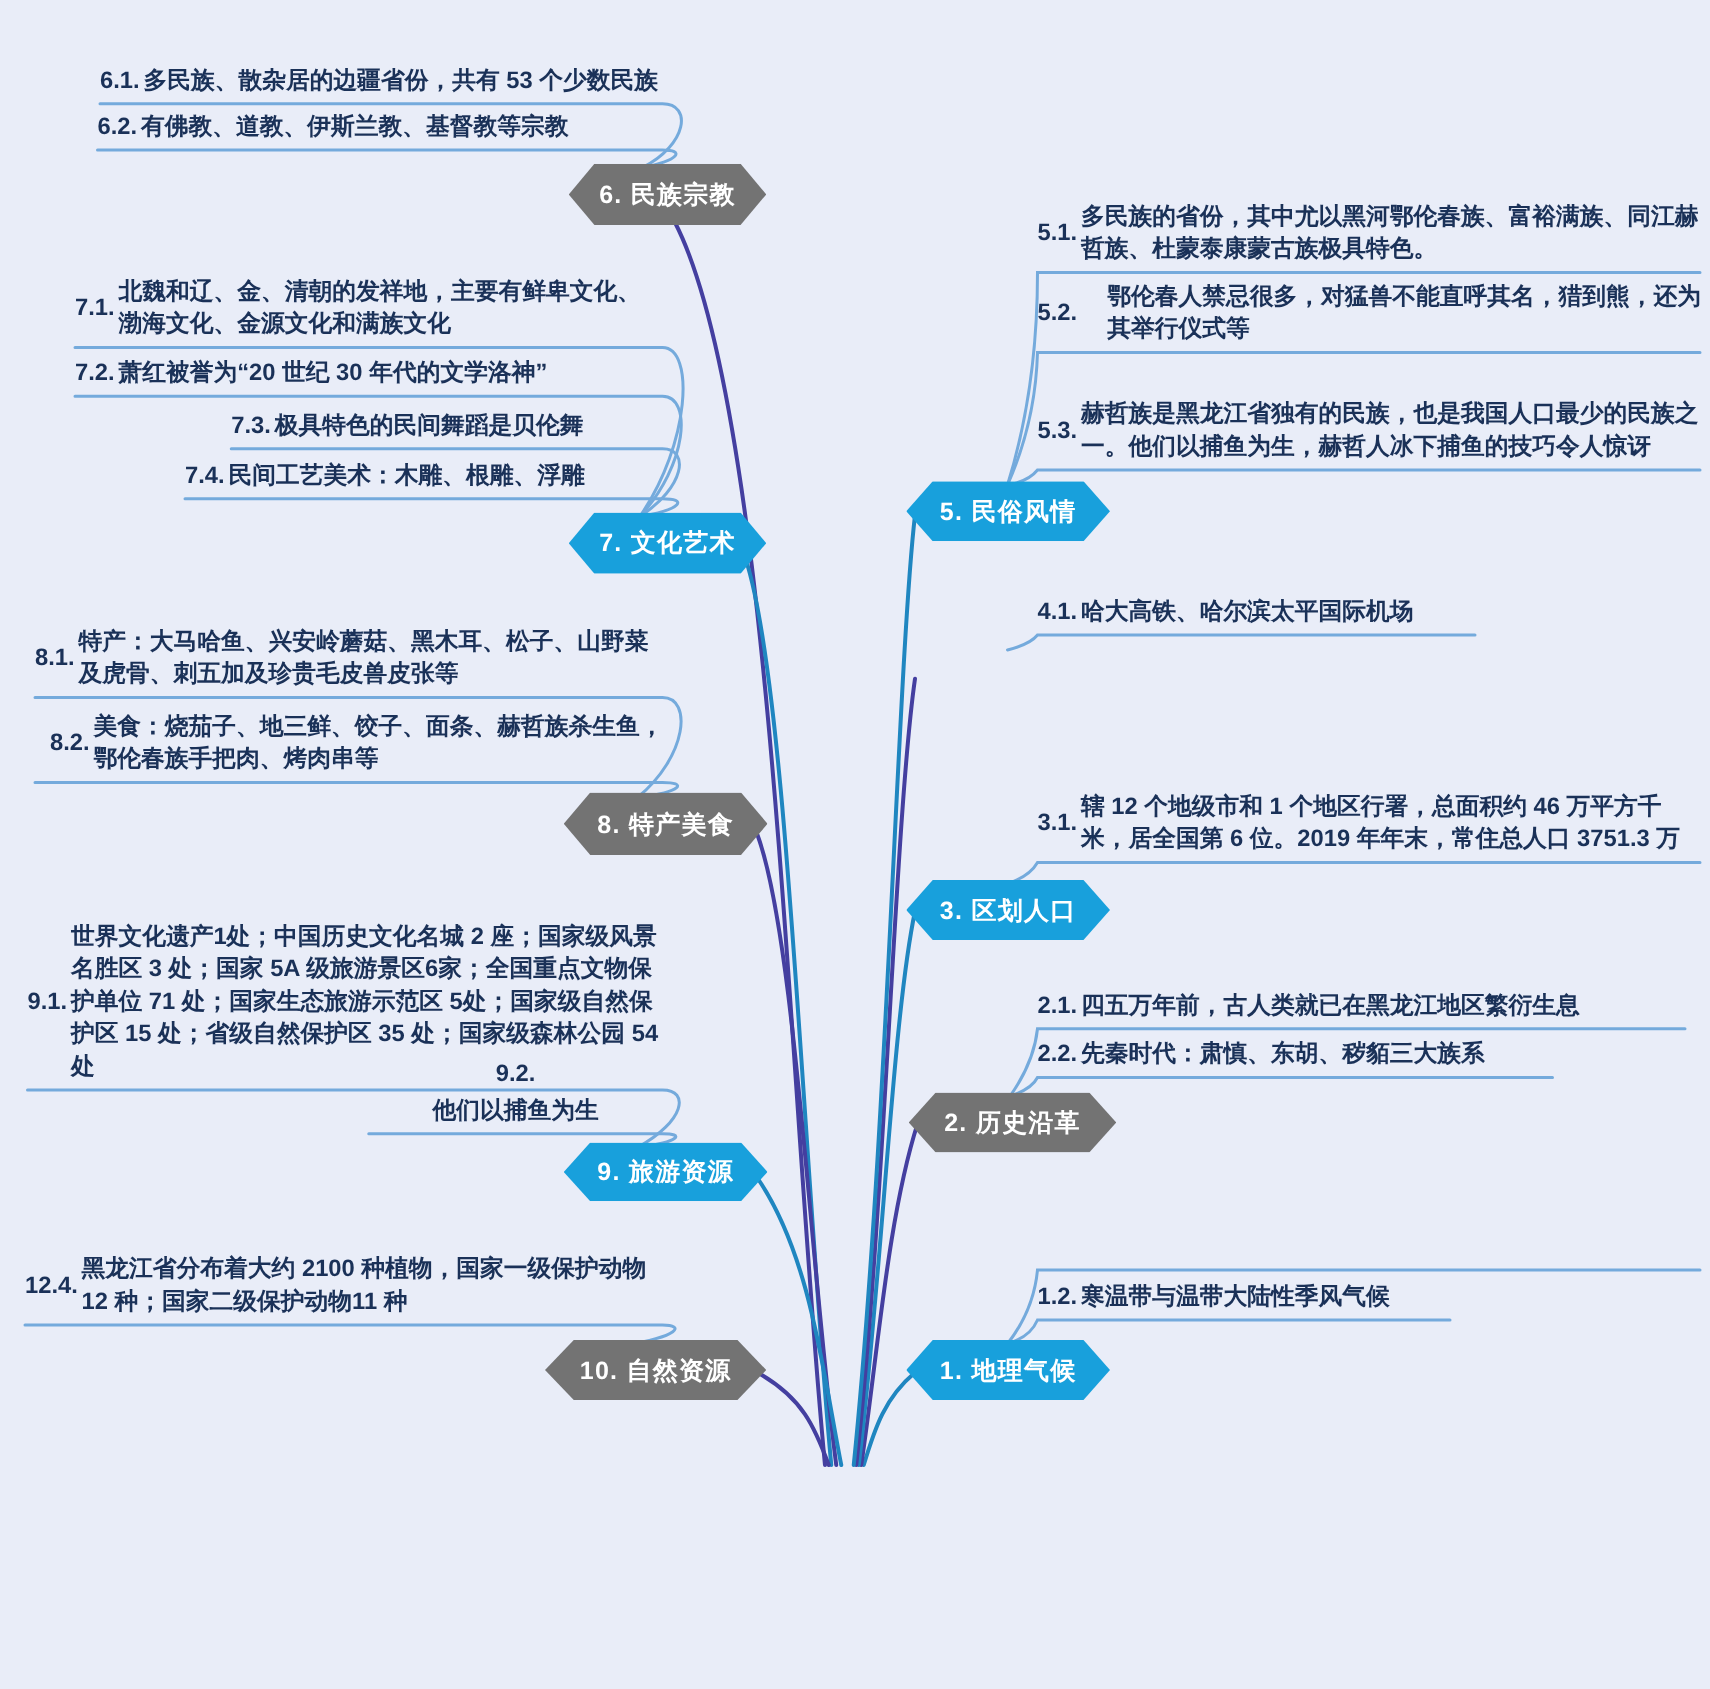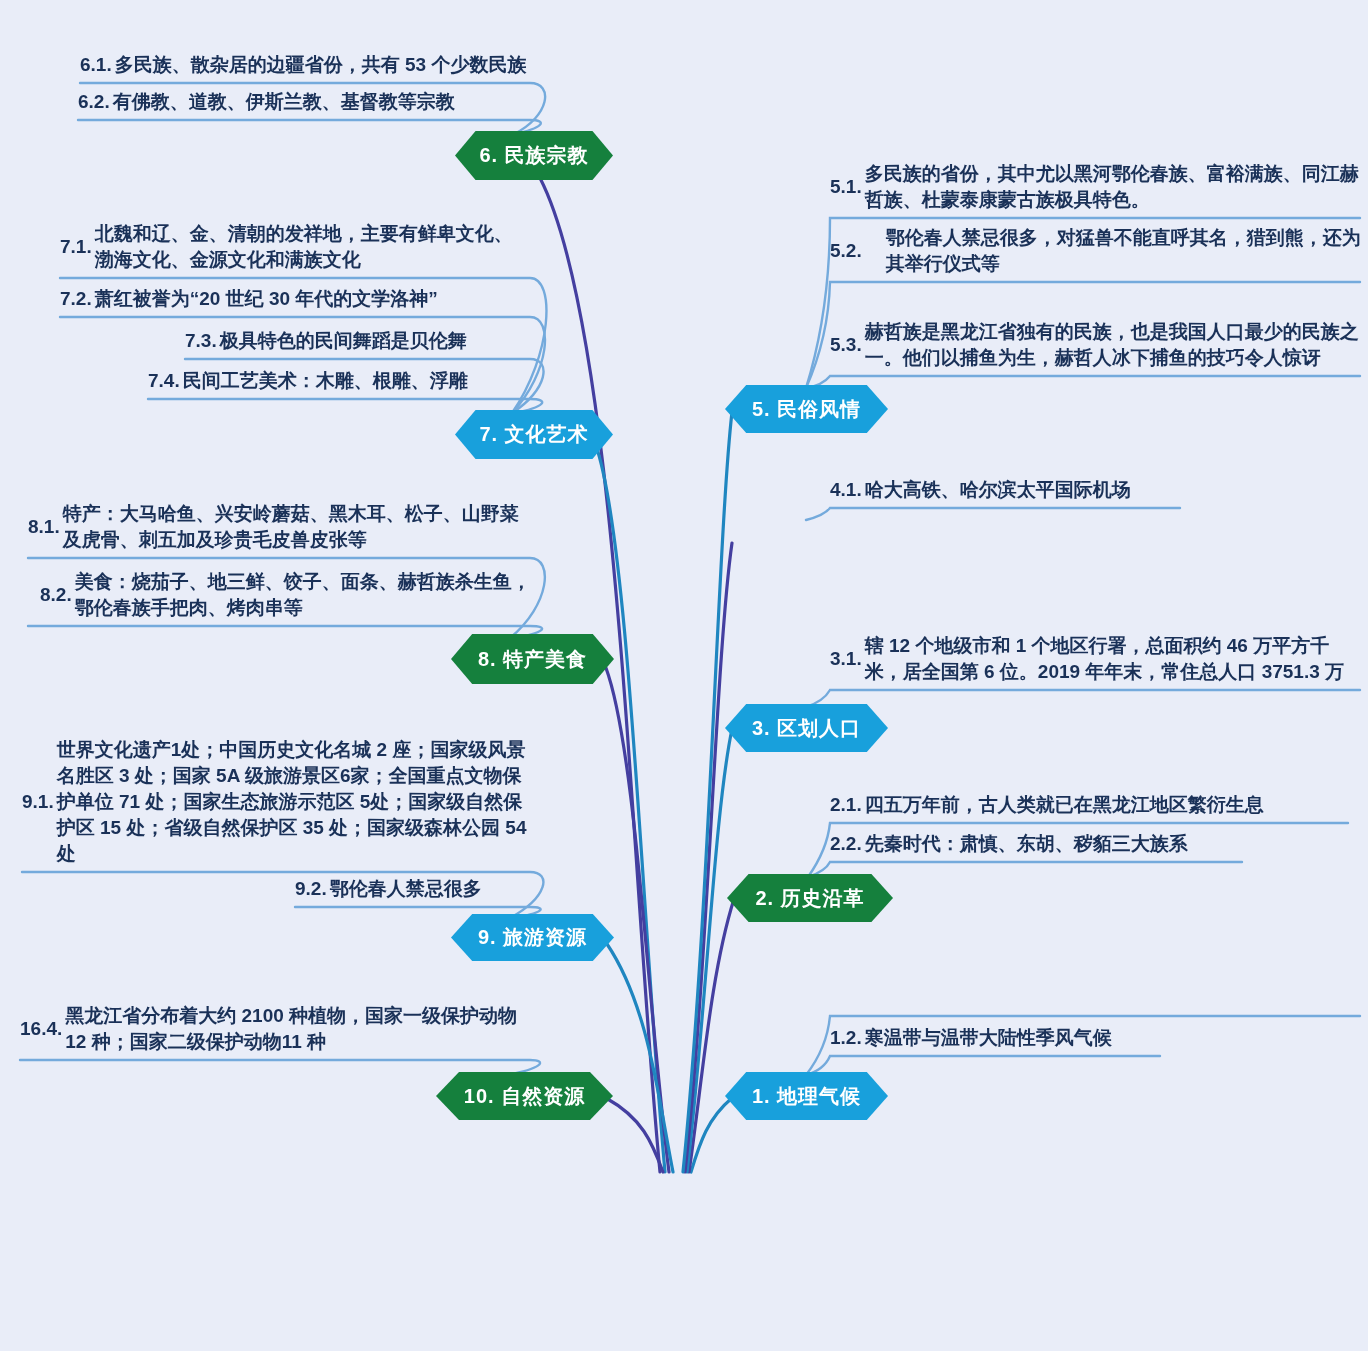--- a/index.html
+++ b/index.html
@@ -12,21 +12,21 @@
     position:absolute;display:flex;align-items:center;gap:3px;
     font-size:19px;line-height:26px;
   }
   .item .num{white-space:nowrap;flex:0 0 auto;}
   .item .txt{flex:1 1 auto;}
   .node{
     position:absolute;display:flex;align-items:center;justify-content:center;
     color:#ffffff;font-size:20px;letter-spacing:1px;
     clip-path:polygon(0 50%,13% 0,87% 0,100% 50%,87% 100%,13% 100%);
   }
-  .node.purple{background:#15803d;}
+  .node.purple{background:#737373;}
   .node.blue{background:#18a0dc;}
   .center-node{
     position:absolute;left:576px;top:1158px;width:194px;height:177px;
     background:#cd2a5f;display:flex;align-items:center;justify-content:center;
     color:#fff;font-size:42px;letter-spacing:3px;
     clip-path:polygon(0 50%,25% 0,75% 0,100% 50%,75% 100%,25% 100%);
   }
 </style>
 </head>
 <body>
@@ -104,27 +104,27 @@
   </div>
   <div class="item" style="left:40px;bottom:730px;width:502px;">
     <span class="num">8.2.</span>
     <span class="txt">美食：烧茄子、地三鲜、饺子、面条、赫哲族杀生鱼，鄂伦春族手把肉、烤肉串等</span>
   </div>
 
   <div class="item" style="left:22px;bottom:484px;width:508px;">
     <span class="num">9.1.</span>
     <span class="txt">世界文化遗产1处；中国历史文化名城 2 座；国家级风景名胜区 3 处；国家 5A 级旅游景区6家；全国重点文物保护单位 71 处；国家生态旅游示范区 5处；国家级自然保护区 15 处；省级自然保护区 35 处；国家级森林公园 54 处</span>
   </div>
-  <div class="item" style="left:295px;bottom:449px;width:235px;">
+  <div class="item" style="left:295px;bottom:449px;width:235px;flex-direction:column;">
     <span class="num">9.2.</span>
-    <span class="txt">鄂伦春人禁忌很多</span>
+    <span class="txt">他们以捕鱼为生</span>
   </div>
 
   <div class="item" style="left:20px;bottom:296px;width:510px;">
-    <span class="num">16.4.</span>
+    <span class="num">12.4.</span>
     <span class="txt">黑龙江省分布着大约 2100 种植物，国家一级保护动物12 种；国家二级保护动物11 种</span>
   </div>
 
   <div class="item" style="left:830px;bottom:1138px;width:535px;">
     <span class="num">5.1.</span>
     <span class="txt">多民族的省份，其中尤以黑河鄂伦春族、富裕满族、同江赫哲族、杜蒙泰康蒙古族极具特色。</span>
   </div>
   <div class="item" style="left:830px;bottom:1074px;width:535px;gap:24px;">
     <span class="num">5.2.</span>
     <span class="txt">鄂伦春人禁忌很多，对猛兽不能直呼其名，猎到熊，还为其举行仪式等</span>

